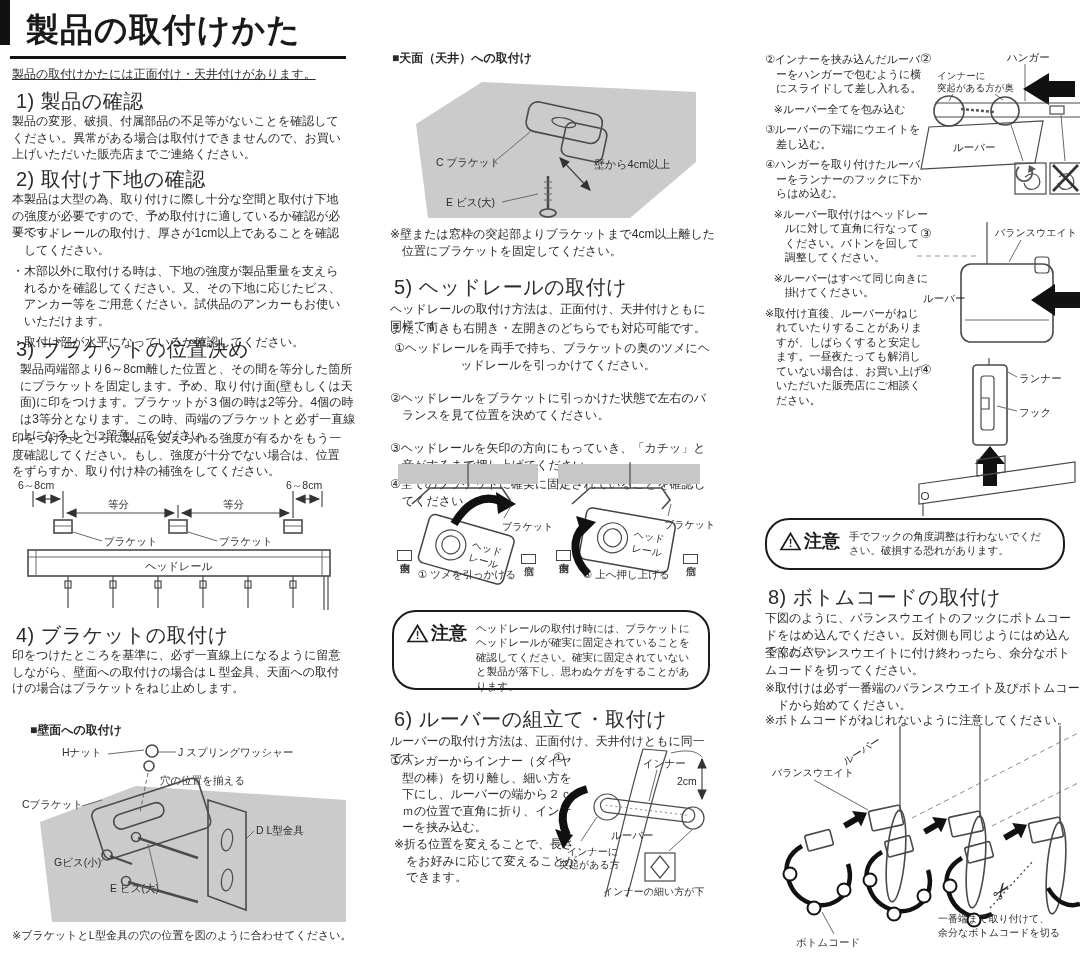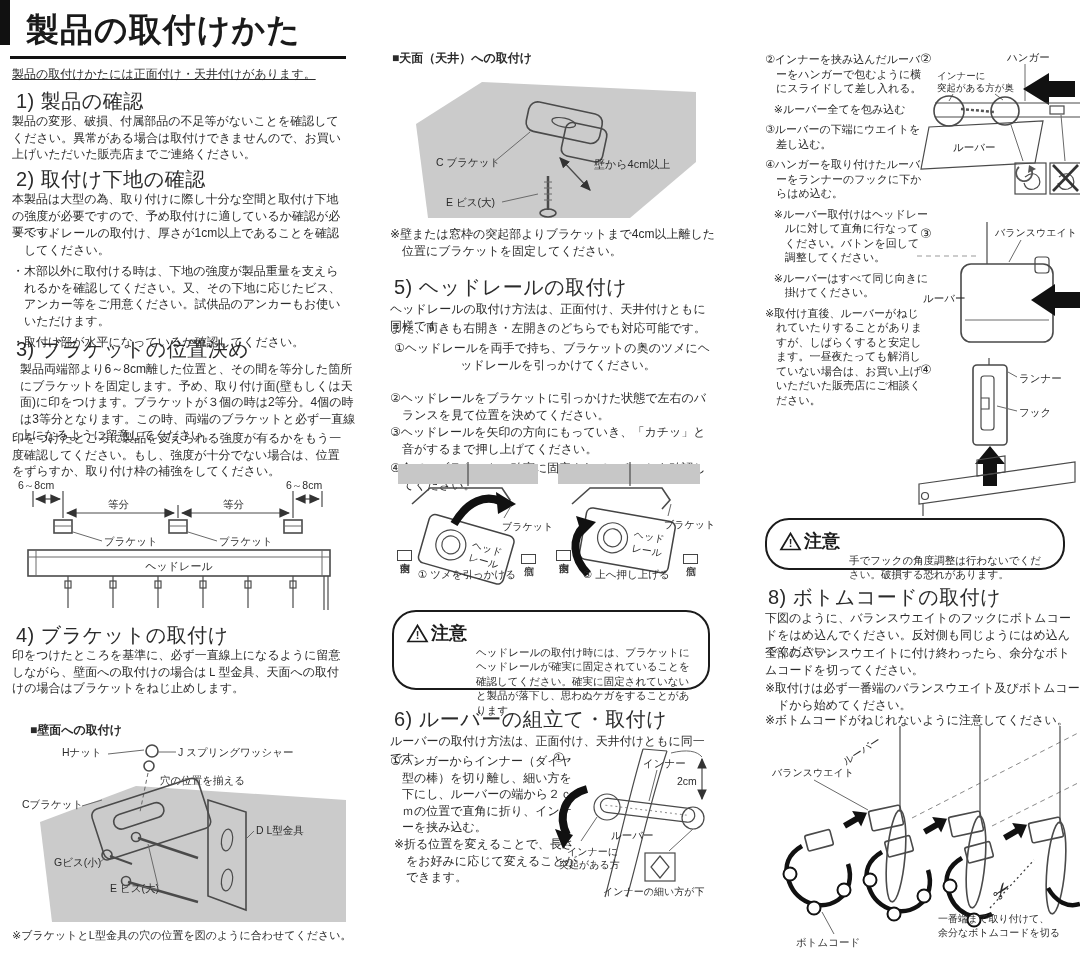--- a/index.html
+++ b/index.html
@@ -12,21 +12,21 @@
   .bd11{font-size:11px;line-height:1.32;}
   .hang{text-indent:-1em;padding-left:1em;}
   .cap{font-size:12px;font-weight:bold;}
   .dcap{font-size:10.5px;color:#2b2b2b;white-space:nowrap;}
   .vbox{writing-mode:vertical-rl;text-orientation:upright;border:1px solid #444;
         font-size:10px;line-height:1.05;padding:3px 1px;letter-spacing:1px;background:#fff;}
   .rule{background:#111;}
   .caution{border:2px solid #1b1b1b;border-radius:24px;display:flex;align-items:flex-start;
            gap:9px;padding:9px 13px;box-sizing:border-box;background:#fff;}
   .ctitle{font-size:18px;font-weight:700;white-space:nowrap;display:flex;align-items:center;gap:3px;color:#1b1b1b;}
-  .ctext{font-size:10.5px;line-height:1.38;margin-top:24px;}
+  .ctext{font-size:10.5px;line-height:1.38;}
   svg{display:block;overflow:visible;}
   svg text{font-family:"Liberation Sans","DejaVu Sans",sans-serif;fill:#2b2b2b;}
   .ln{stroke:#4a4a4a;stroke-width:1.2;fill:none;}
   .lnb{stroke:#4a4a4a;stroke-width:1.6;fill:none;}
   .thin{stroke:#6a6a6a;stroke-width:1;fill:none;}
 </style>
 </head>
 <body>
 
 <div class="page">
@@ -186,21 +186,21 @@
     <line class="ln" x1="170" y1="92" x2="200" y2="124" marker-start="url(#ah)" marker-end="url(#ah)"></line>
     <text x="204" y="102" font-size="11">壁から4cm以上</text>
   </svg>
   <div class="abs bd hang" style="left:390px;top:226px;width:322px;">※壁または窓枠の突起部よりブラケットまで4cm以上離した位置にブラケットを固定してください。</div>
 
   <div class="abs h2" style="left:394px;top:274px;">5) ヘッドレールの取付け</div>
   <div class="abs bd" style="left:390px;top:301px;width:322px;">ヘッドレールの取付け方法は、正面付け、天井付けともに同様です。</div>
   <div class="abs bd" style="left:390px;top:320px;width:322px;">また、向きも右開き・左開きのどちらでも対応可能です。</div>
   <div class="abs" style="left:390px;top:340px;width:324px;">
     <div class="bd hang" style="margin-bottom:17px;text-align:center;">①ヘッドレールを両手で持ち、ブラケットの奥のツメにヘッドレールを引っかけてください。</div>
-    <div class="bd hang" style="margin-bottom:1px;">②ヘッドレールをブラケットに引っかけた状態で左右のバランスを見て位置を決めてください。</div>
+    <div class="bd hang" style="margin-bottom:17px;">②ヘッドレールをブラケットに引っかけた状態で左右のバランスを見て位置を決めてください。</div>
     <div class="bd hang" style="margin-bottom:3px;">③ヘッドレールを矢印の方向にもっていき、「カチッ」と音がするまで押し上げてください。</div>
     <div class="bd hang">④全てのブラケットに確実に固定されていることを確認してください。</div>
   </div>
 
   <svg class="abs" style="left:390px;top:462px;" width="318" height="140" viewBox="0 0 318 140">
 
     <rect x="8" y="2" width="140" height="20" fill="#c7c7c7"></rect>
     <line class="ln" x1="78" y1="0" x2="78" y2="24"></line>
     <path class="lnb" d="M22,42 L40,26 L112,26 L120,38 L112,47"></path>
     <g transform="rotate(16 75 88)">

